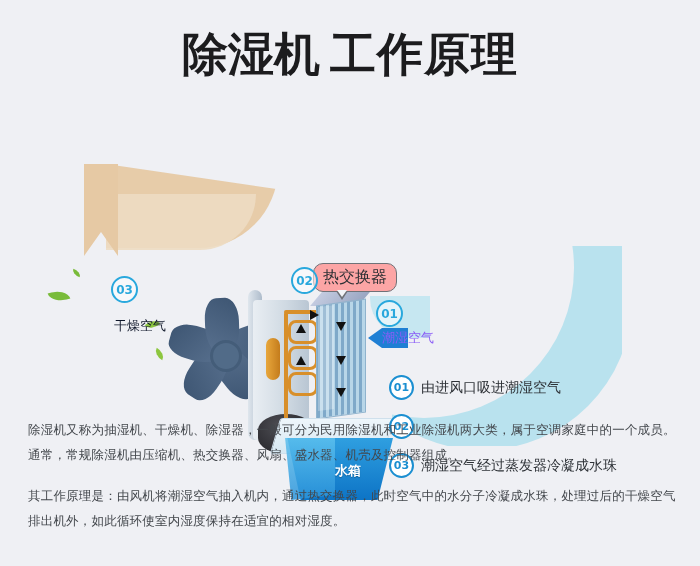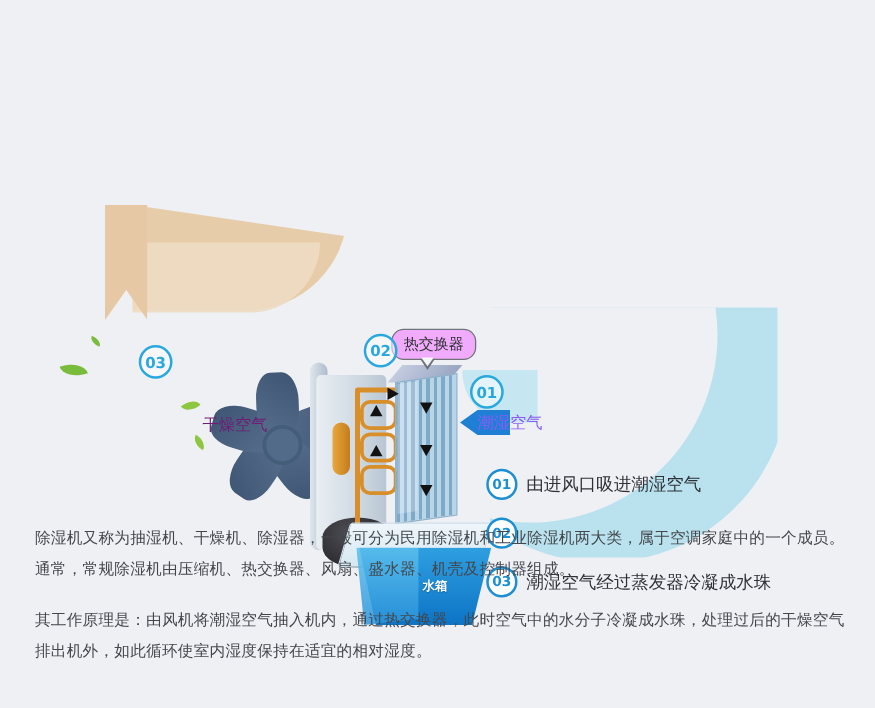--- a/index.html
+++ b/index.html
@@ -180,32 +180,32 @@
     clip-path:polygon(4% 0,100% 0,86% 100%,16% 100%);
   }
   .tank-face{
     position:absolute;left:283px;top:318px;width:52px;height:62px;
     background:linear-gradient(180deg,#5cc0ee,#2a93da);
     clip-path:polygon(4% 0,100% 0,100% 92%,16% 100%);
     opacity:.85;
   }
   .tank-label{
     position:absolute;left:318px;top:342px;width:60px;
-    color:#fff;font-size:10px;font-weight:bold;text-align:center;
+    color:#fff;font-size:13px;font-weight:bold;text-align:center;
     text-shadow:0 1px 1px rgba(0,0,0,.25);
   }
 
   
   .callout{
     position:absolute;left:313px;top:143px;
     padding:3px 9px;
     border:1.5px solid #6f7278;
     border-radius:10px;
-    background:#f0abfc;
-    font-size:12px;color:#2f3135;white-space:nowrap;
+    background:#fca5a5;
+    font-size:16px;color:#2f3135;white-space:nowrap;
   }
   .callout:after{
     content:"";position:absolute;left:22px;bottom:-9px;
     width:0;height:0;
     border-left:6px solid transparent;border-right:6px solid transparent;
     border-top:9px solid #6f7278;
   }
   .callout:before{
     content:"";position:absolute;left:23px;bottom:-6px;z-index:2;
     width:0;height:0;
@@ -222,21 +222,21 @@
     background:rgba(255,255,255,.55);
     font-family:"DejaVu Sans","Liberation Sans",sans-serif;
   }
   .badge.b-03d{left:111px;top:156px;}
   .badge.b-02d{left:291px;top:147px;}
   .badge.b-01d{left:376px;top:180px;}
 
   .diaglabel{
     position:absolute;font-size:13px;color:#3c4147;white-space:nowrap;
   }
-  .lbl-dry{left:114px;top:211px;color:#701a75;margin-left:48px;}
+  .lbl-dry{left:114px;top:197px;color:#0f172a;}
   .lbl-wet{left:382px;top:209px;color:#8b5cf6;}
 
   
   .legend{position:absolute;left:389px;top:248px;width:300px;}
   .legend-row{
     display:flex;align-items:center;height:39px;
   }
   .lg-badge{
     width:21px;height:21px;border-radius:50%;flex:0 0 auto;
     border:2px solid #1b8fd1;color:#1b8fd1;background:#fff;
@@ -265,20 +265,25 @@
     font-size:12.5px;line-height:25px;color:#43474c;
     margin:0 0 16px 0;
     letter-spacing:.2px;
   }
 </style>
 </head>
 <body>
 
 <div id="page">
 
+  <div class="title-wrap">
+    <div class="title">
+      <span class="t1">除湿机</span><span class="t2">工作原理</span>
+    </div>
+  </div>
 
   <div class="stage">
 
     <div class="crescent">
       <div class="c-out"></div>
       <div class="c-in"></div>
     </div>
     <div class="crescent-tail"></div>
 
     <div class="tan-band">

